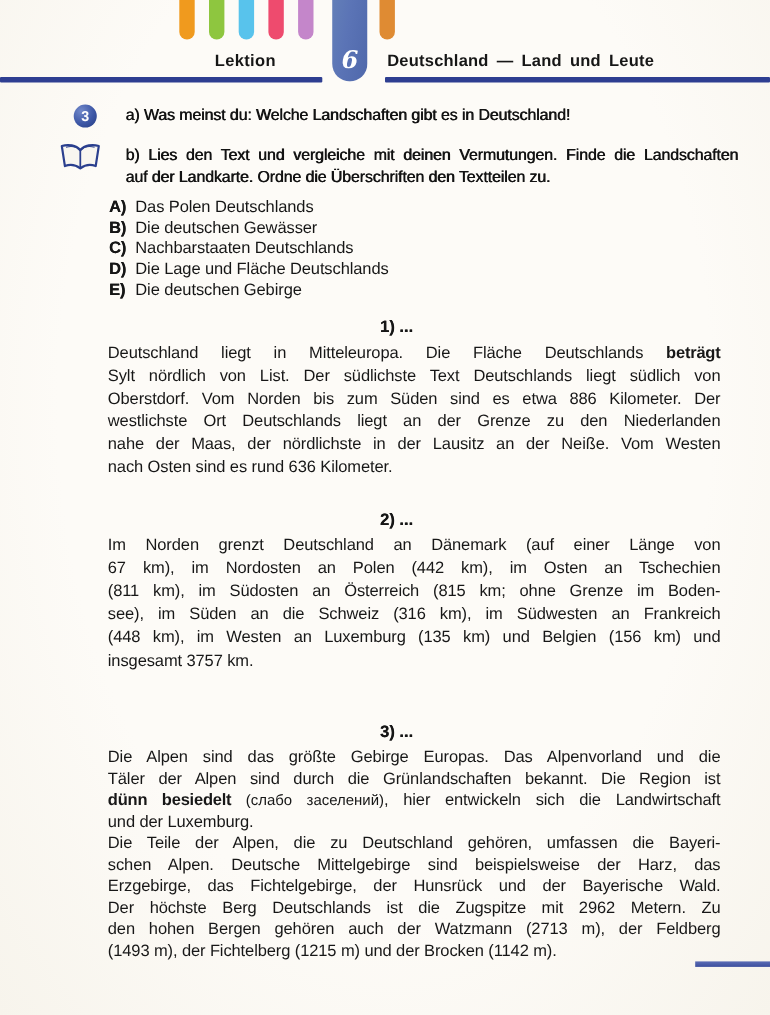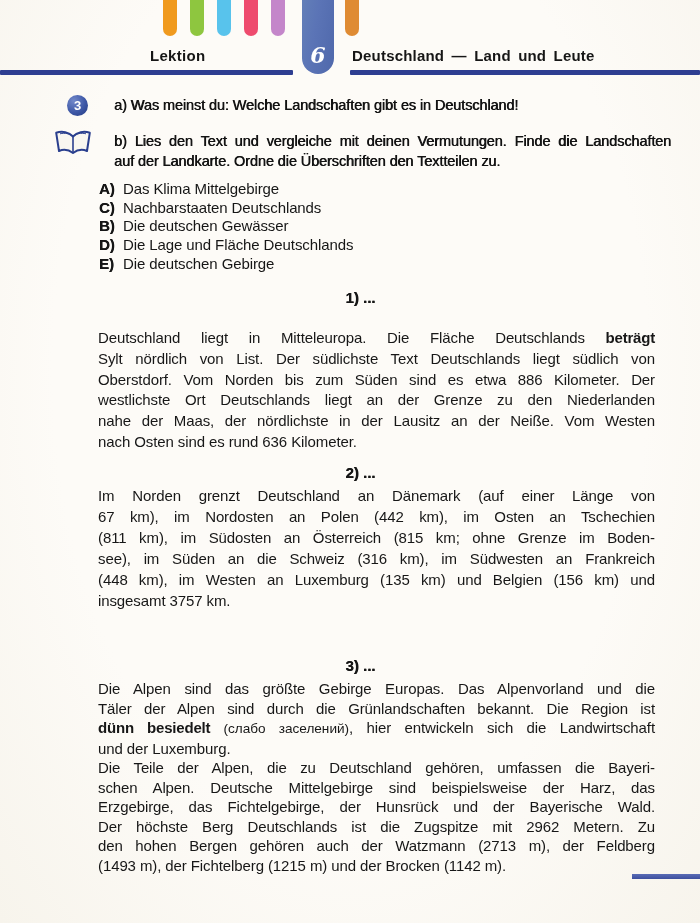--- a/index.html
+++ b/index.html
@@ -27,21 +27,21 @@
     background-color:#5b74b6;
     border-radius:0 0 16px 16px;
     display:flex; align-items:flex-end; justify-content:center;
     padding-bottom:8px; box-sizing:border-box;
   }
   .tab span {
     color:#ffffff; font-family:"DejaVu Serif", serif;
     font-style:italic; font-weight:bold; font-size:22px; line-height:1;
   }
   .lektion {
-    position:absolute; left:150px; top:47px; width:146px; text-align:left;
+    position:absolute; left:150px; top:47px; width:146px; text-align:center;
     font-weight:bold; font-size:15px; letter-spacing:.3px;
   }
   .chapter {
     position:absolute; left:352px; top:47px;
     font-weight:bold; font-size:15px; letter-spacing:.2px; word-spacing:3px;
   }
   .rule { position:absolute; top:70px; height:5px; background:#2e3e91; border-radius:1px; }
   .rule-left  { left:0;     width:293px; }
   .rule-right { left:350px; width:350px; }
 
@@ -68,21 +68,21 @@
   .hletter { font-weight:bold; display:inline-block; min-width:24px;
              text-shadow:0.3px 0 0 currentColor; }
 
   .sec-head {
     position:absolute; left:98px; width:557px; box-sizing:border-box;
     text-align:center; padding-right:32px;
     font-weight:bold; font-size:15px; text-shadow:0.3px 0 0 currentColor;
   }
   .sec-body { position:absolute; left:98px; width:557px;
               font-size:15px; letter-spacing:-0.1px; color:#171717; }
-  #sec1h { top:289px; }  #sec1b { top:311px; line-height:20.8px;margin-top:17px; }
+  #sec1h { top:289px; }  #sec1b { top:311px; line-height:20.8px; }
   #sec2h { top:464px; }  #sec2b { top:486px; line-height:20.9px; }
   #sec3h { top:657px; }  #sec3b { top:679px; line-height:19.5px; }
 
   .tline { text-align:justify; text-align-last:justify; }
   .tline.tlast { text-align-last:left; }
   .seg-b   { font-weight:bold; letter-spacing:-0.2px; }
   .seg-c   { font-size:13.6px; letter-spacing:0; }
   .seg-sup { vertical-align:super; font-size:9px; line-height:0; }
 
   
@@ -121,23 +121,23 @@
     <path d="M20 7.5 C16 3, 9 1.8, 3.2 3.8 L6 22 C10.8 20, 16 21, 20 24 C24 21, 29.2 20, 34 22 L36.8 3.8 C31 1.8, 24 3, 20 7.5 Z" fill="#f8f6f0" stroke="#2a3f8e" stroke-width="2" stroke-linejoin="round"></path>
     <path d="M20 7.5 C17 4.6, 12 3.6, 7 4.8 M20 7.5 C23 4.6, 28 3.6, 33 4.8" fill="none" stroke="#2a3f8e" stroke-width="1"></path>
     <path d="M20 7.5 L20 24" stroke="#2a3f8e" stroke-width="1.6"></path>
   </svg>
   <div class="instr" id="task-b">
       <div class="tline"><span>b) Lies den Text und vergleiche mit deinen Vermutungen. Finde die Landschaften</span></div>
       <div class="tline tlast"><span>auf der Landkarte. Ordne die Überschriften den Textteilen zu.</span></div>
     </div>
 
   <div class="hlist">
-      <div class="hrow"><span class="hletter">A)</span><span>Das Klima Mittelgebirge</span></div>
+      <div class="hrow"><span class="hletter">A)</span><span>Das Polen Deutschlands</span></div>
+      <div class="hrow"><span class="hletter">B)</span><span>Die deutschen Gewässer</span></div>
       <div class="hrow"><span class="hletter">C)</span><span>Nachbarstaaten Deutschlands</span></div>
-      <div class="hrow"><span class="hletter">B)</span><span>Die deutschen Gewässer</span></div>
       <div class="hrow"><span class="hletter">D)</span><span>Die Lage und Fläche Deutschlands</span></div>
       <div class="hrow"><span class="hletter">E)</span><span>Die deutschen Gebirge</span></div>
     </div>
 
   <div class="sec-head" id="sec1h">1) ...</div>
   <div class="sec-body" id="sec1b">
       <div class="tline"><span>Deutschland liegt in Mitteleuropa. Die Fläche Deutschlands </span><span class="seg-b">beträgt</span></div>
       <div class="tline"><span>Sylt nördlich von List. Der südlichste Text Deutschlands liegt südlich von</span></div>
       <div class="tline"><span>Oberstdorf. Vom Norden bis zum Süden sind es etwa 886 Kilometer. Der</span></div>
       <div class="tline"><span>westlichste Ort Deutschlands liegt an der Grenze zu den Niederlanden</span></div>

